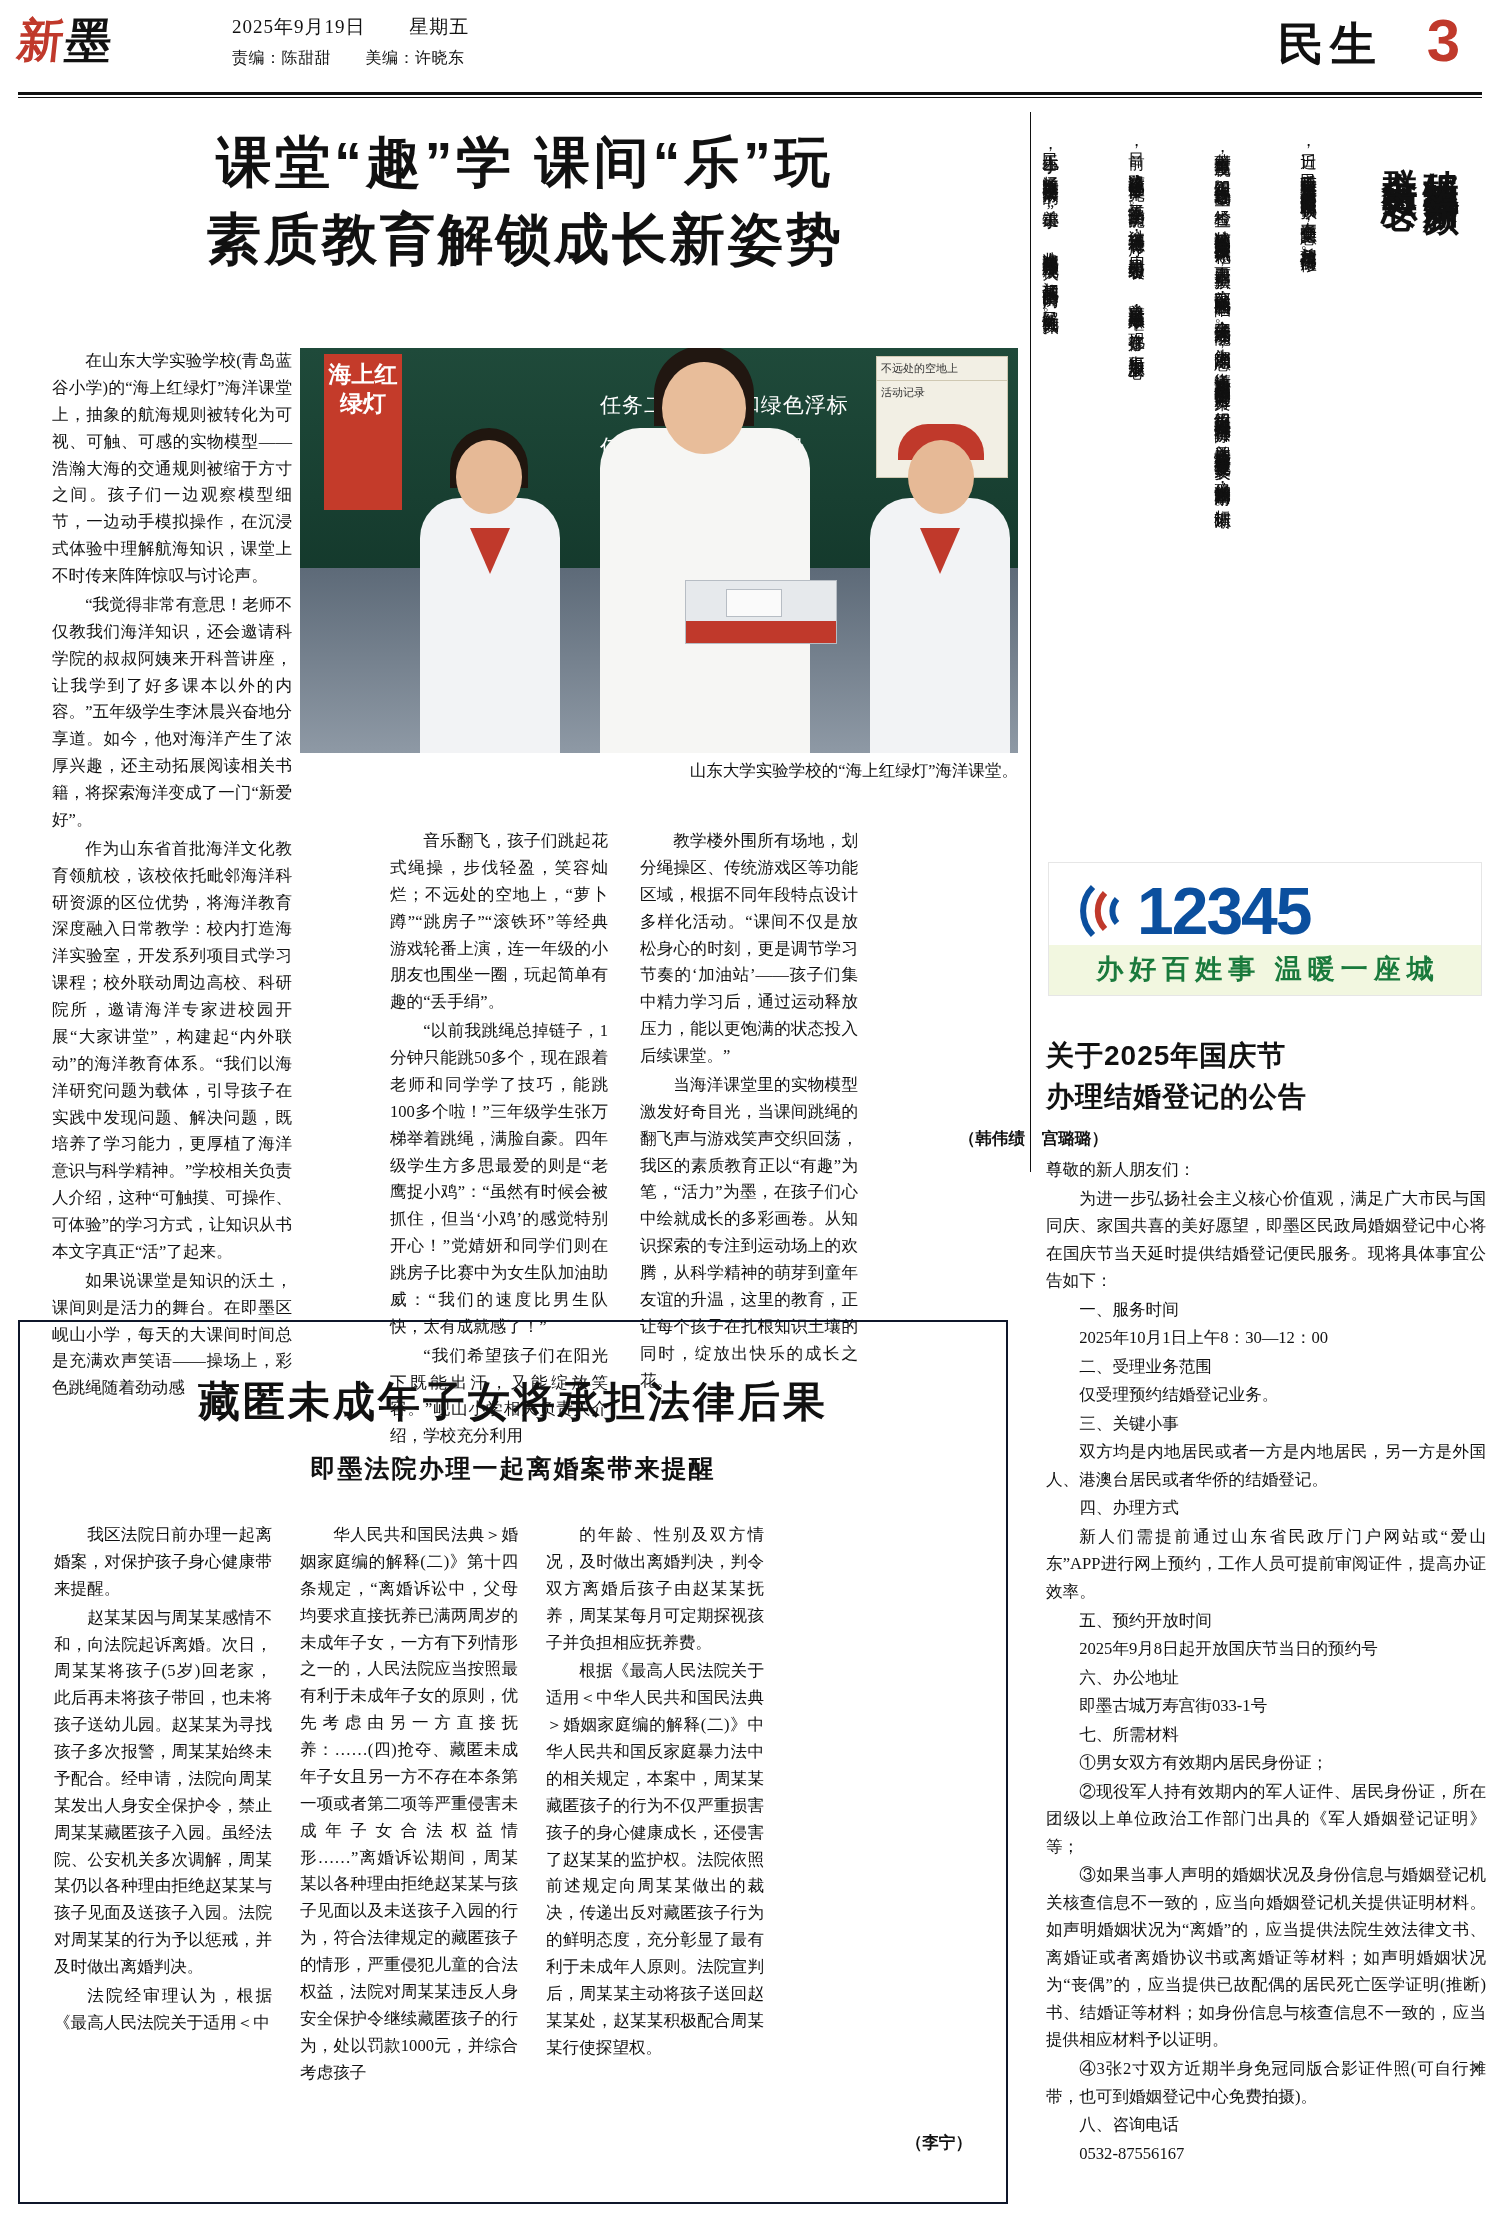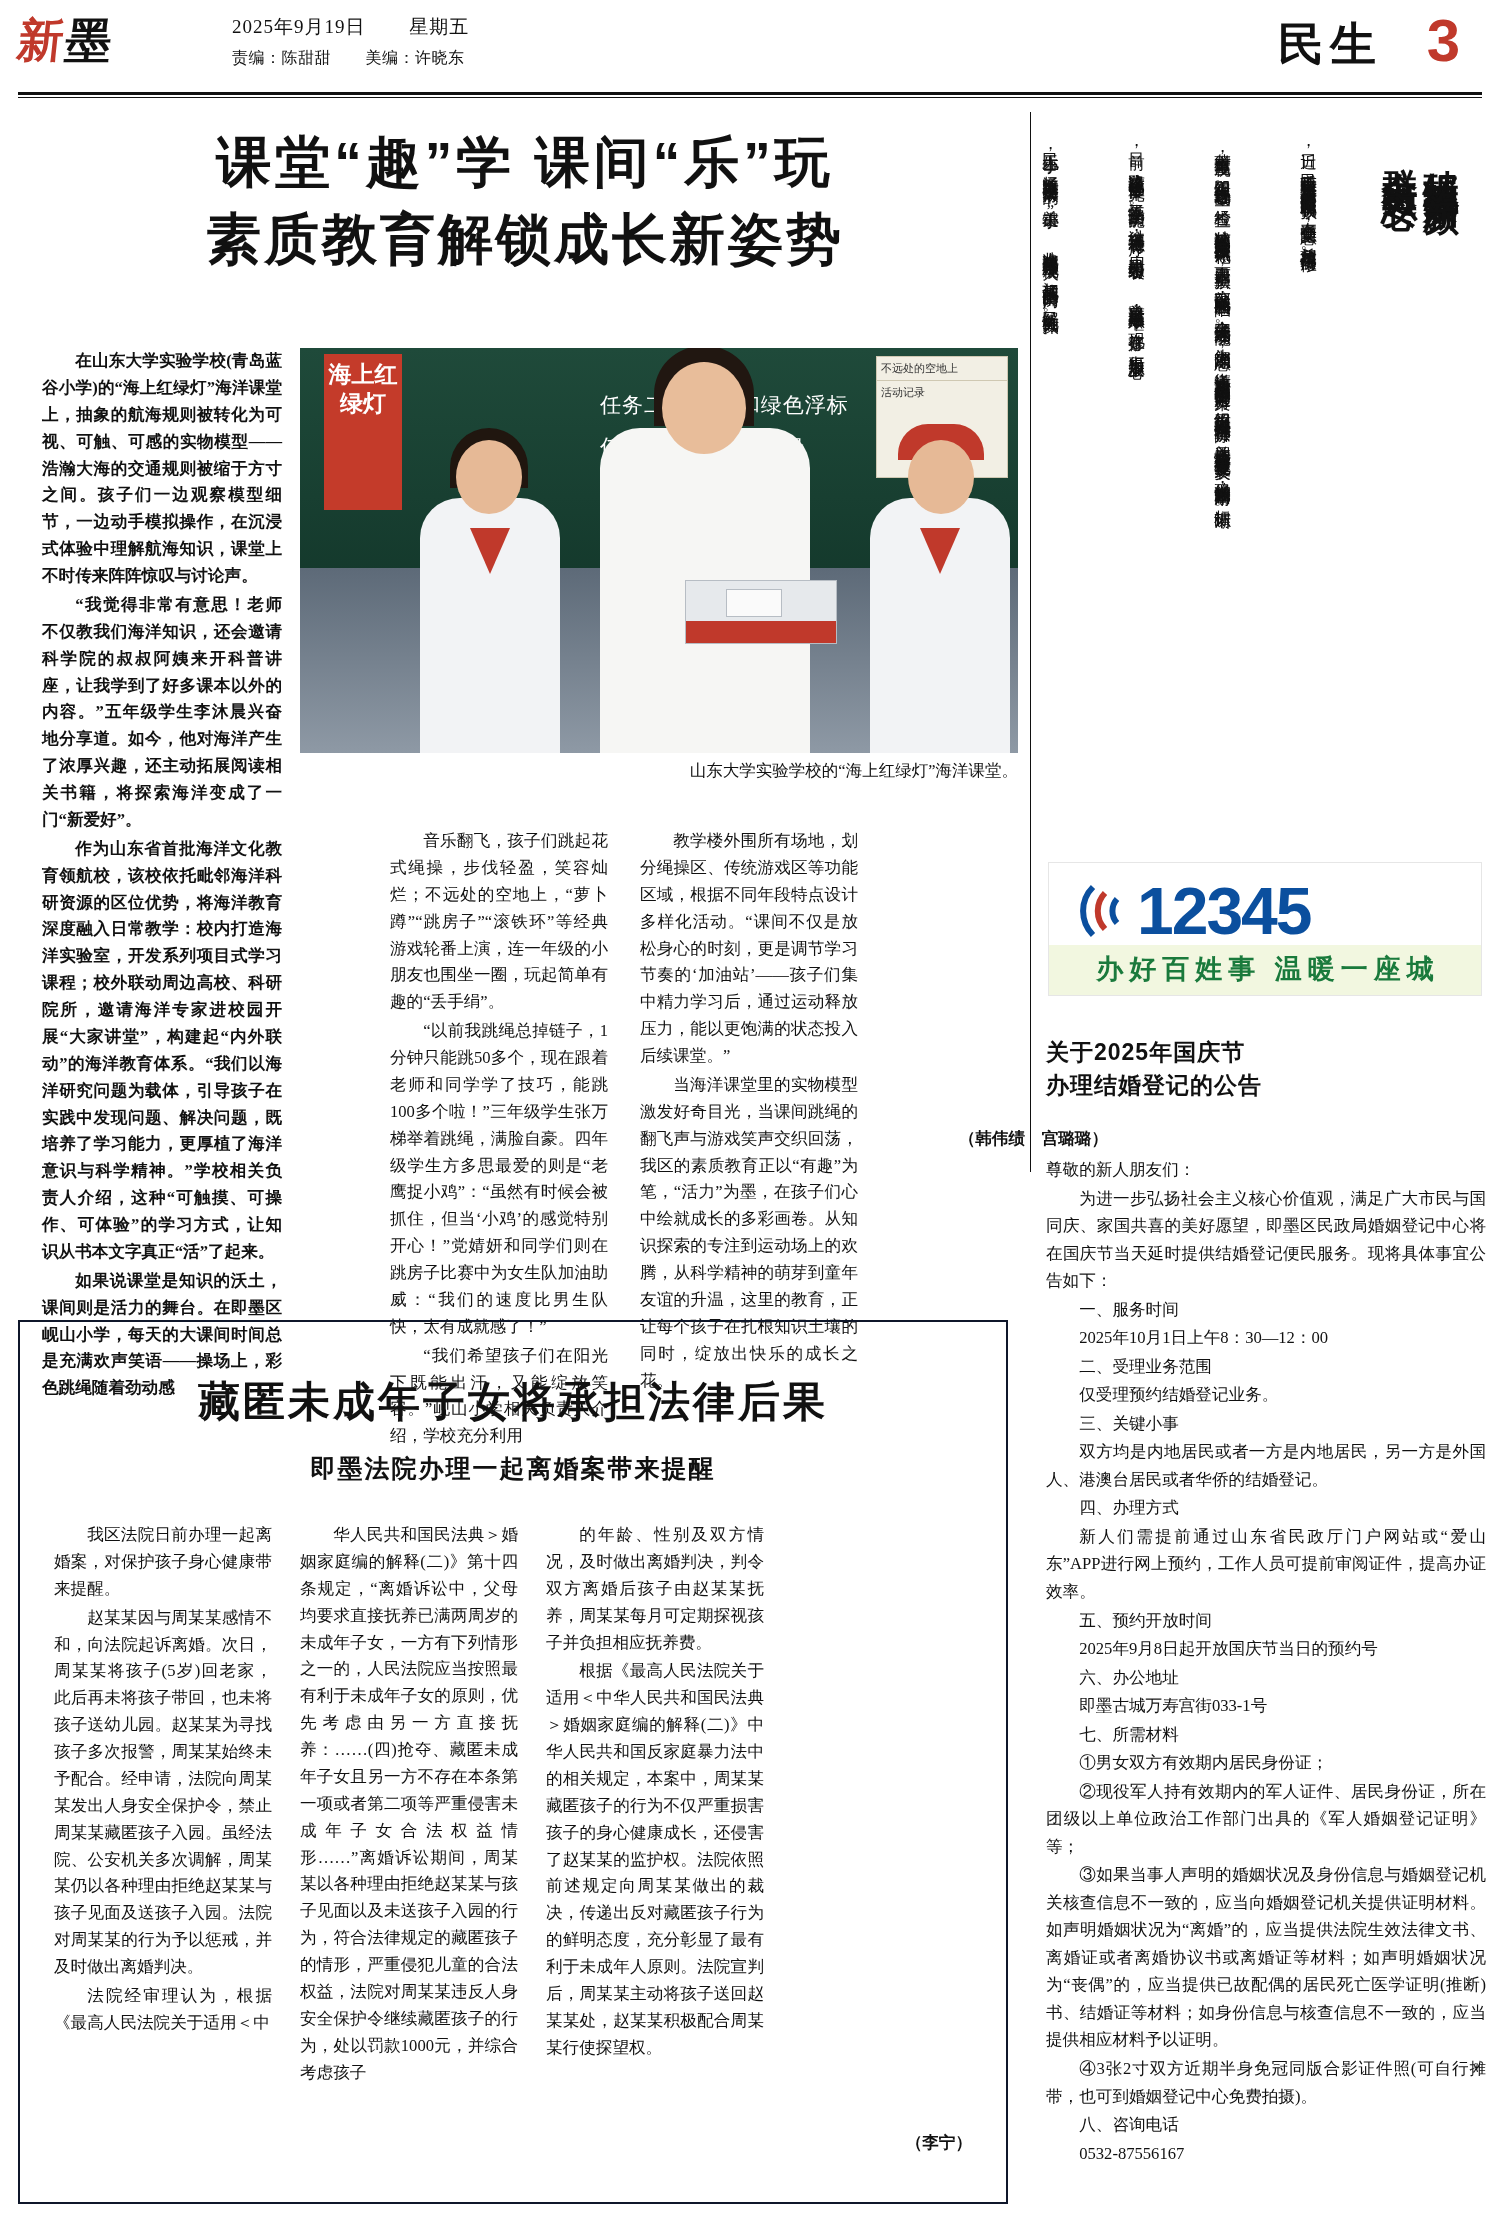--- a/index.html
+++ b/index.html
@@ -75,21 +75,21 @@
 
   
   .col{
     position:absolute;
     font-size:16.6px;line-height:1.62;
     text-align:justify;
     color:#111;
   }
   .col p{margin:0 0 2px 0;text-indent:2em;}
 
-  .c1{left:42px;top:348px;width:240px;font-weight:bold;}
+  .c1{left:52px;top:348px;width:240px;}
   .c2a{left:390px;top:828px;width:218px;}
   .c3a{left:640px;top:828px;width:218px;}
   .c4a{left:890px;top:828px;width:218px;}
 
   .photo{
     position:absolute;left:300px;top:348px;width:718px;height:405px;
     background:#2e3f55;overflow:hidden;
   }
   .photo .board{
     position:absolute;left:0;top:0;width:718px;height:230px;
@@ -187,21 +187,21 @@
     position:absolute;left:34px;top:88px;width:370px;
     text-align:center;
     font-size:27px;font-weight:bold;color:#1a7a3c;letter-spacing:6px;
     font-family:"Liberation Sans",sans-serif;
   }
 
   
   .notice-title{
     position:absolute;left:1046px;top:1036px;width:440px;
     font-family:"Liberation Sans",sans-serif;
-    font-size:23px;font-weight:bold;line-height:1.45;
+    font-size:28px;font-weight:bold;line-height:1.45;
     letter-spacing:1px;
   }
   .notice-body{
     position:absolute;left:1046px;top:1156px;width:440px;
     font-size:16.6px;line-height:1.66;text-align:justify;
   }
   .notice-body p{margin:0 0 1px 0;text-indent:2em;}
   .notice-body p.flat{text-indent:0;}
 
   

